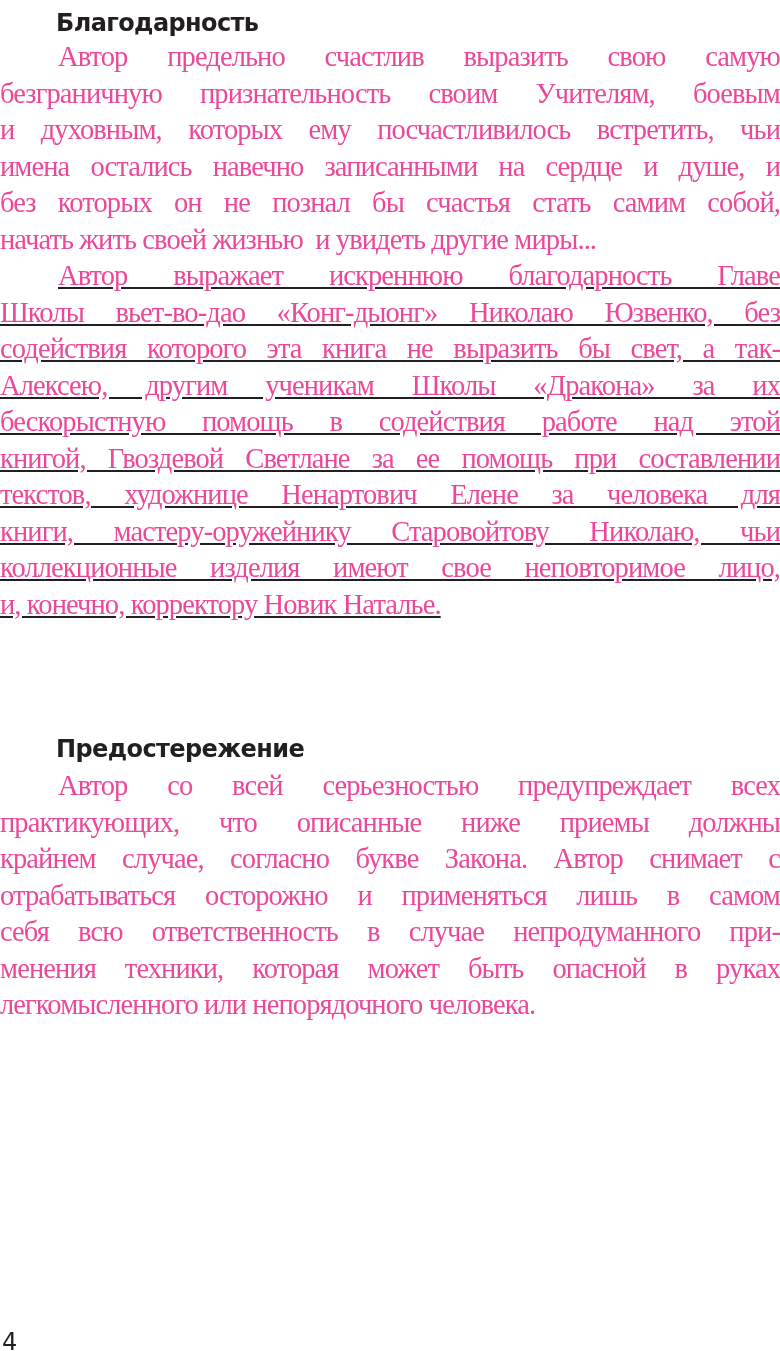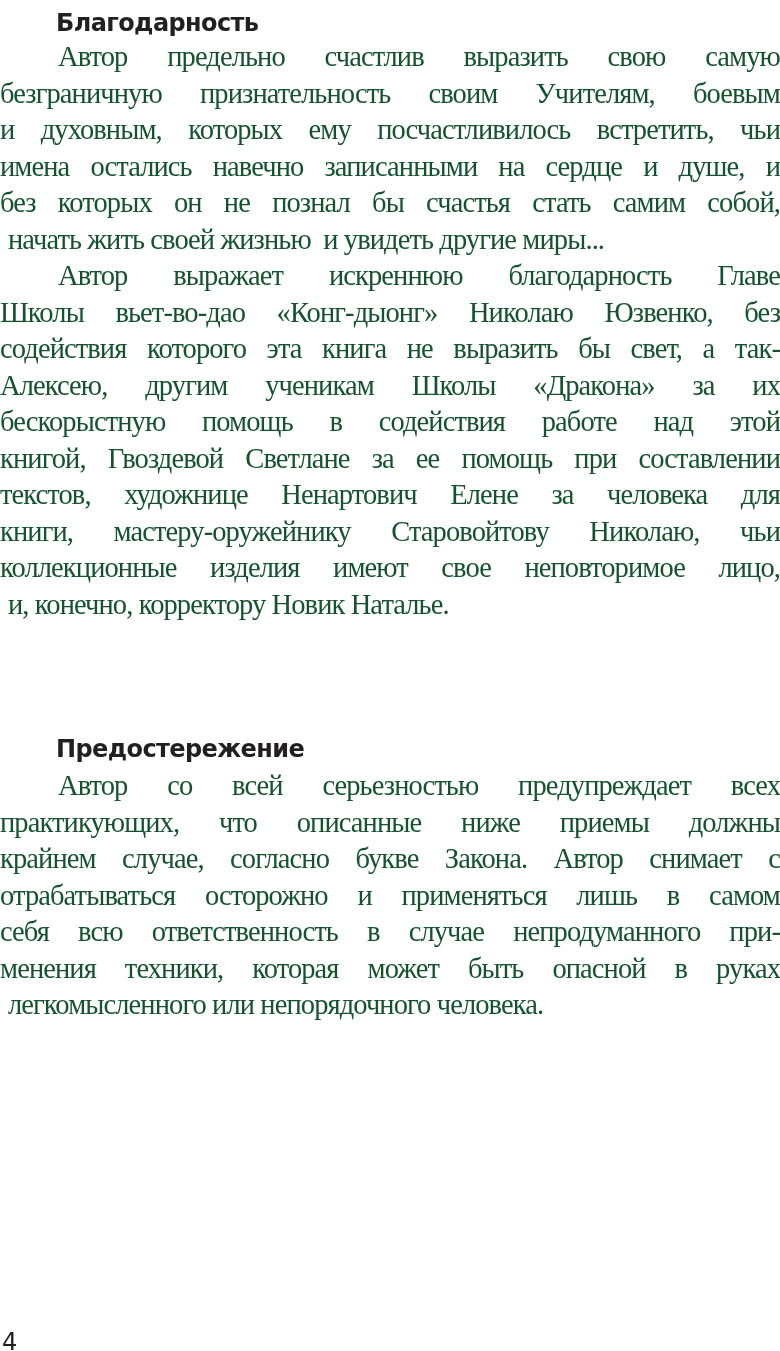--- a/index.html
+++ b/index.html
@@ -42,28 +42,27 @@
       display: block;
       height: 36.5px;
       line-height: 36.5px;
       font-family: "Liberation Serif", serif;
       font-size: 28.5px;
       letter-spacing: -0.9px;
       text-align: justify;
       text-align-last: justify;
       white-space: nowrap;
       overflow: visible;
-      color: #14532d;
+      color: #ec4899;
     }
     .line.indent {
       padding-left: 58px;
     }
     .line.last {
       text-align-last: left;
-      margin-left: 8px;
     }
     .page-number {
       position: absolute;
       left: 2px;
       top: 1320px;
       font-family: "DejaVu Sans", sans-serif;
       font-size: 24px;
       line-height: 28px;
       color: #231f20;
     }
@@ -77,21 +76,21 @@
 
   <div class="para-block" style="top:31px;">
     <span class="line indent">Автор предельно счастлив выразить свою самую</span>
     <span class="line">безграничную признательность своим Учителям, боевым</span>
     <span class="line">и духовным, которых ему посчастливилось встретить, чьи</span>
     <span class="line">имена остались навечно записанными на сердце и душе, и</span>
     <span class="line">без которых он не познал бы счастья стать самим собой,</span>
     <span class="line last" style="white-space:pre;">начать жить своей жизнью  и увидеть другие миры...</span>
   </div>
 
-  <div class="para-block" style="top:250px;">
+  <div class="para-block" style="top:250px;text-decoration:underline;">
     <span class="line indent">Автор выражает искреннюю благодарность Главе</span>
     <span class="line">Школы вьет-во-дао «Конг-дыонг» Николаю Юзвенко, без</span>
     <span class="line">содействия которого эта книга не выразить бы свет, а так-</span>
     <span class="line">Алексею, другим ученикам Школы «Дракона» за их</span>
     <span class="line">бескорыстную помощь в содействия работе над этой</span>
     <span class="line">книгой, Гвоздевой Светлане за ее помощь при составлении</span>
     <span class="line">текстов, художнице Ненартович Елене за человека для</span>
     <span class="line">книги, мастеру-оружейнику Старовойтову Николаю, чьи</span>
     <span class="line">коллекционные изделия имеют свое неповторимое лицо,</span>
     <span class="line last">и, конечно, корректору Новик Наталье.</span>

